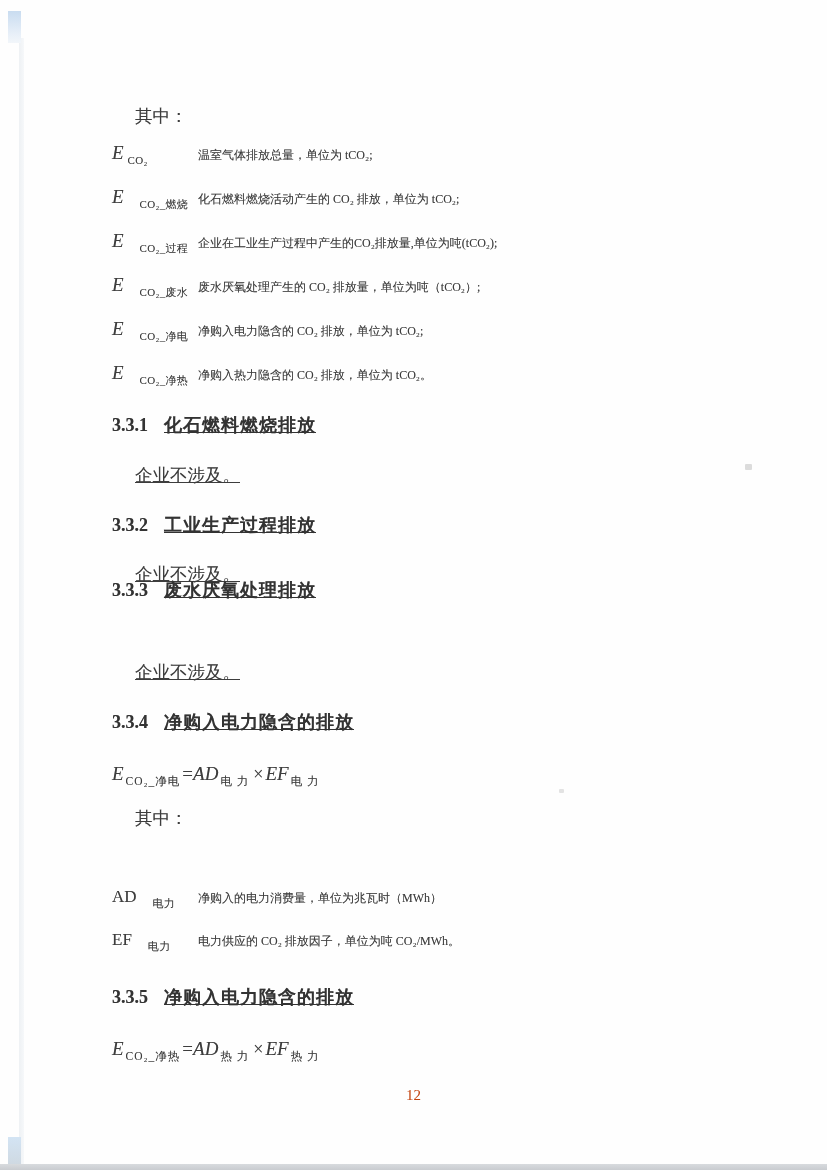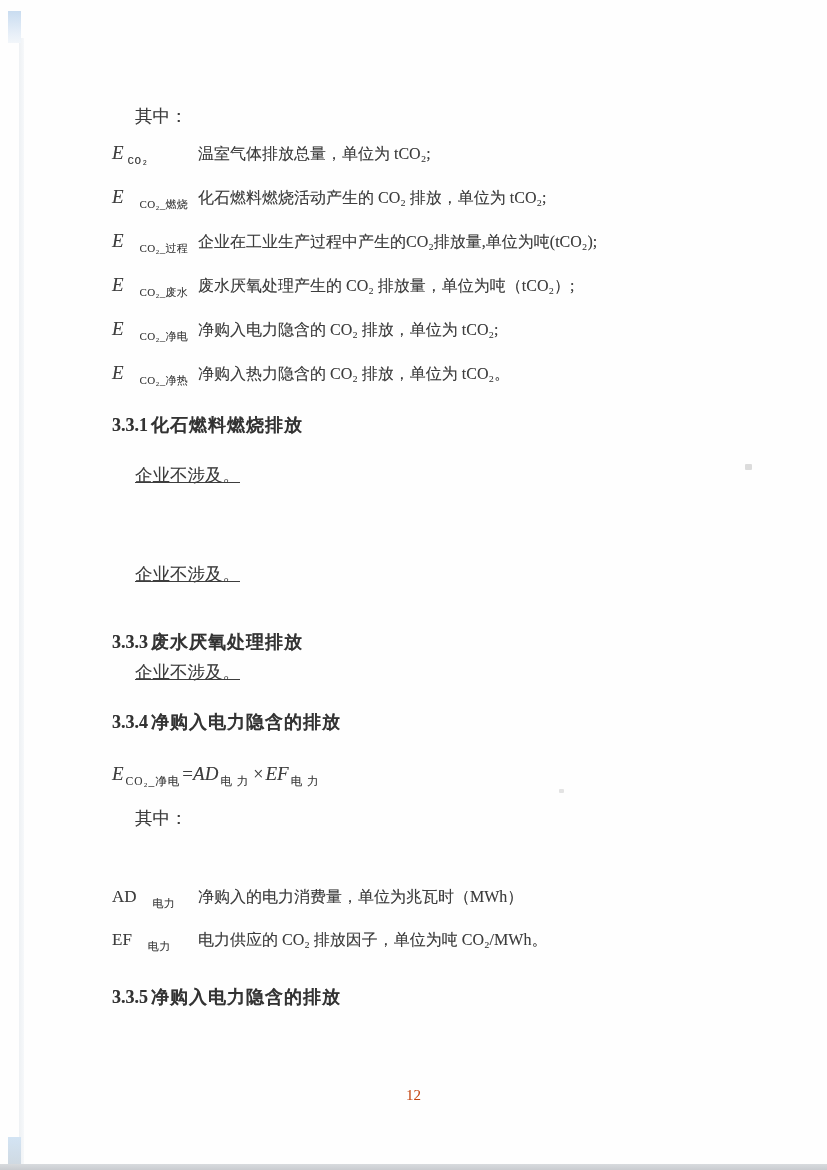--- a/index.html
+++ b/index.html
@@ -13,26 +13,26 @@
   }
   .line{position:absolute;white-space:nowrap;line-height:24px;}
   .body-text{font-size:17.5px;text-shadow:0 0 .5px rgba(80,80,80,.45);text-align:right;}
   
   .def-row{position:absolute;left:112px;white-space:nowrap;text-shadow:0 0 .5px rgba(80,80,80,.45);}
   .sym{display:inline-block;width:86px;font-size:18px;vertical-align:baseline;}
   .sym-base{font-style:italic;font-size:19px;}
   .sym-base.upright{font-style:normal;font-size:17px;}
   .sym-sub{font-size:11px;vertical-align:-5px;margin-left:16px;letter-spacing:.3px;}
   .sym-sub.it{font-style:italic;}
-  .sym-sub.sp{margin-left:4px;font-family:Liberation Mono, monospace;}
-  .desc{font-size:16px;}
+  .sym-sub.sp{margin-left:4px;}
+  .desc{font-size:12px;}
   
   .heading{left:112px;font-size:18px;font-weight:bold;color:#333333;text-shadow:0 0 .5px rgba(70,70,70,.5);}
   .h-num{font-family:"Liberation Serif","DejaVu Serif",serif;}
-  .h-title{font-family:"Liberation Sans","DejaVu Sans",sans-serif;margin-left:3px;letter-spacing:1px;}
+  .h-title{font-family:"Liberation Sans","DejaVu Sans",sans-serif;margin-left:16px;letter-spacing:1px;text-decoration:underline;}
   .para{left:135px;text-decoration:underline;}
   .intro{left:135px;}
   
   .formula{left:112px;font-size:19px;text-shadow:0 0 .5px rgba(80,80,80,.45);}
   .f-var{font-style:italic;}
   .f-sub{font-size:11.5px;vertical-align:-5px;margin:0 2px 0 2px;letter-spacing:1px;}
   .f-eq{font-style:normal;}
   .f-times{font-style:normal;font-size:18px;margin:0 2px;}
   .page-number{left:0;width:100%;text-align:center;font-size:15px;color:#c2410c;}
   
@@ -79,23 +79,26 @@
   </div>
   <div class="def-row" style="top:318px">
     <span class="sym"><span class="sym-base">E</span><sub class="sym-sub">CO₂_净电</sub></span><span class="desc">净购入电力隐含的 CO₂ 排放，单位为 tCO₂;</span>
   </div>
 
   <div class="line heading" style="top:413px">
     <span class="h-num">3.3.1</span><span class="h-title">化石燃料燃烧排放</span>
   </div>
   <div class="line body-text para" style="top:463px">企业不涉及。</div>
 
+  <div class="line heading" style="top:513px">
+    <span class="h-num">3.3.2</span><span class="h-title">工业生产过程排放</span>
+  </div>
   <div class="line body-text para" style="top:562px">企业不涉及。</div>
 
-  <div class="line heading" style="top:630px">
+  <div class="line heading" style="top:578px">
     <span class="h-num">3.3.3</span><span class="h-title">废水厌氧处理排放</span>
   </div>
   <div class="line body-text para" style="top:660px">企业不涉及。</div>
 
   <div class="line heading" style="top:710px">
     <span class="h-num">3.3.4</span><span class="h-title">净购入电力隐含的排放</span>
   </div>
 
   <div class="line formula" style="top:762px">
     <span class="f-var">E</span><sub class="f-sub">CO₂_净电</sub><span class="f-eq">=</span><span class="f-var">AD</span><sub class="f-sub">电 力</sub><span class="f-times">×</span><span class="f-var">EF</span><sub class="f-sub">电 力</sub>
@@ -107,16 +110,19 @@
     <span class="sym"><span class="sym-base upright">EF</span><sub class="sym-sub">电力</sub></span><span class="desc">电力供应的 CO₂ 排放因子，单位为吨 CO₂/MWh。</span>
   </div>
   <div class="def-row" style="top:886px">
     <span class="sym"><span class="sym-base upright">AD</span><sub class="sym-sub">电力</sub></span><span class="desc">净购入的电力消费量，单位为兆瓦时（MWh）</span>
   </div>
 
   <div class="line heading" style="top:985px">
     <span class="h-num">3.3.5</span><span class="h-title">净购入电力隐含的排放</span>
   </div>
 
+  <div class="line formula" style="top:1037px">
+    <span class="f-var">E</span><sub class="f-sub">CO₂_净热</sub><span class="f-eq">=</span><span class="f-var">AD</span><sub class="f-sub">热 力</sub><span class="f-times">×</span><span class="f-var">EF</span><sub class="f-sub">热 力</sub>
+  </div>
 
   <div class="line page-number" style="top:1083px">12</div>
 
 </div>
 
 </body></html>

